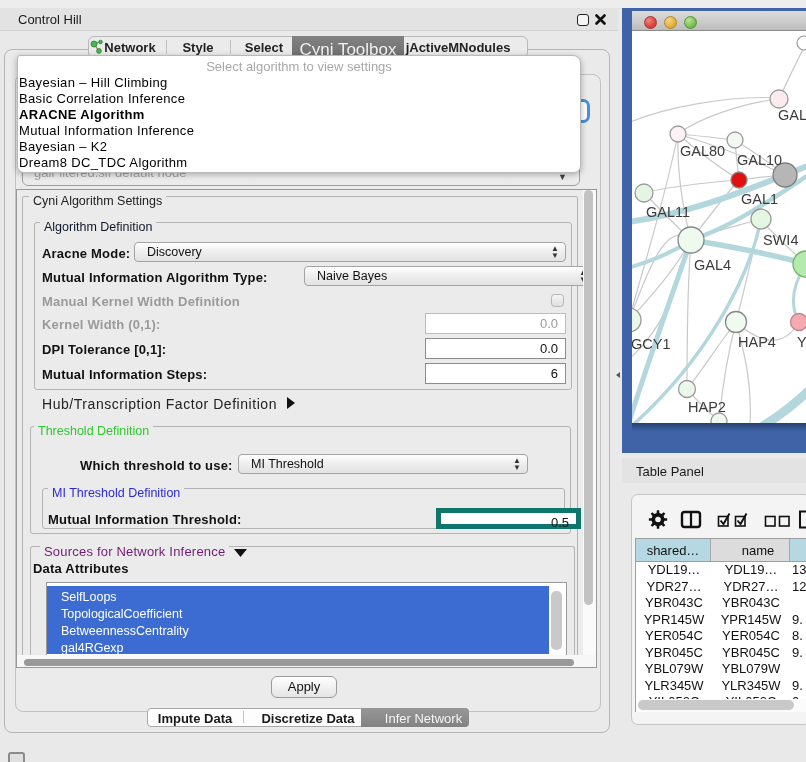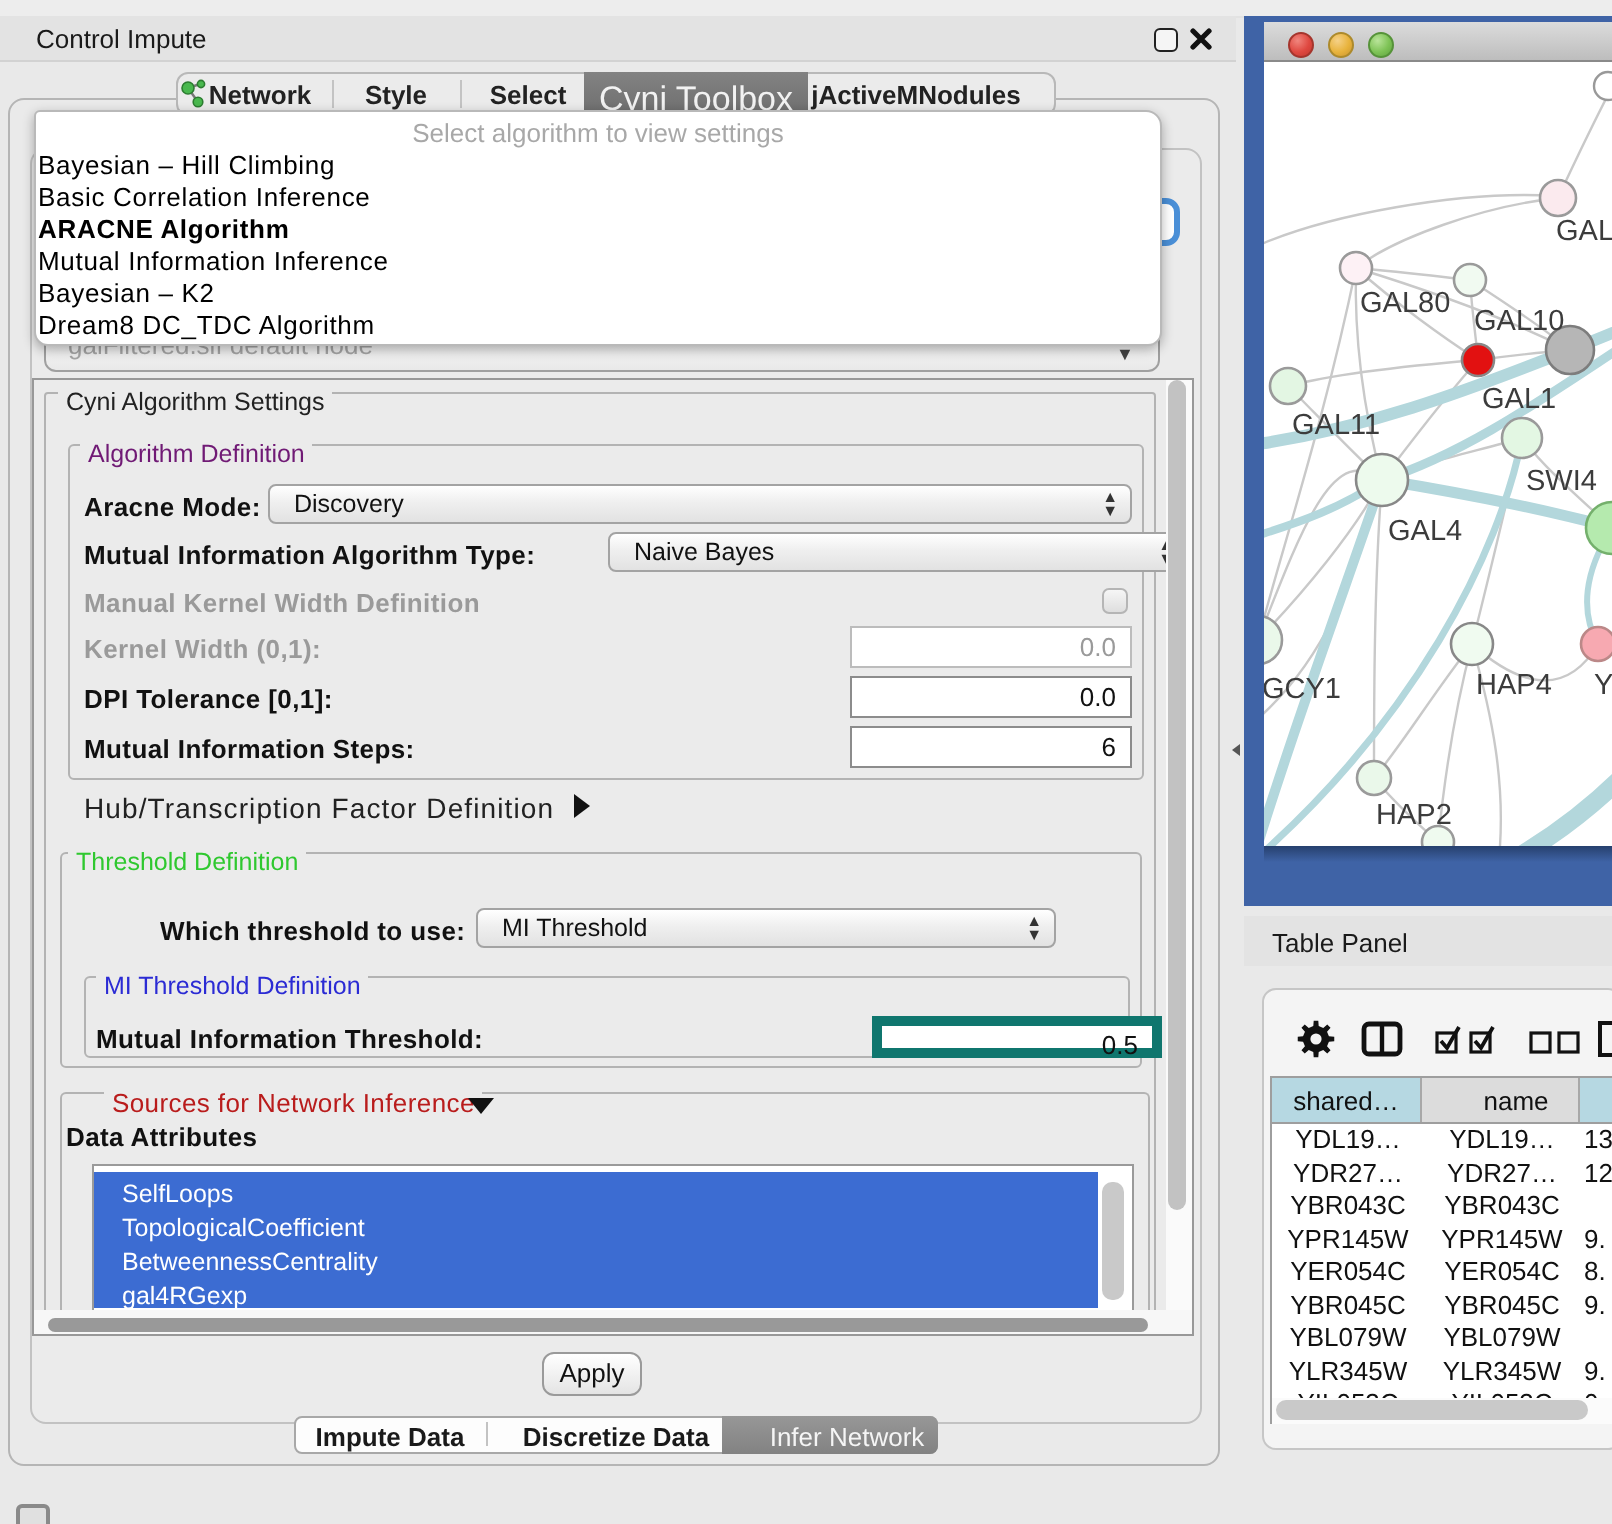--- a/index.html
+++ b/index.html
@@ -18,21 +18,21 @@
 .grp{position:absolute;border:1px solid #b3b3b3;border-radius:3px;box-sizing:border-box;}
 .gtitle{position:absolute;top:-8px;font-size:12.5px;background:#ebebeb;padding:0 4px;white-space:nowrap;}
 .sep{position:absolute;width:1px;background:#c3c3c3;}
 </style>
 </head>
 <body>
 
 <div class="ab" style="left:0;top:0;width:806px;height:8px;background:#ededed;border-bottom:1px solid #e2e2e2;"></div>
 
 <div class="ab" style="left:0;top:8px;width:618px;height:22px;background:#e3e3e3;border-bottom:1px solid #d2d2d2;"></div>
-<div class="ab" style="left:18px;top:12px;font-size:13px;color:#1a1a1a;">Control Impute</div>
+<div class="ab" style="left:18px;top:12px;font-size:13px;color:#1a1a1a;">Control Hill</div>
 <div class="ab" style="left:577px;top:14px;width:10px;height:10px;border:1.5px solid #222;border-radius:3px;background:#f5f5f5;"></div>
 <svg class="ab" style="left:595px;top:14px;" width="11" height="11" viewBox="0 0 11 11">
  <path d="M1.5 1.5 L9.5 9.5 M9.5 1.5 L1.5 9.5" stroke="#111" stroke-width="2.6" stroke-linecap="round"></path>
 </svg>
 
 <div class="ab" style="left:4px;top:49px;width:606px;height:684px;background:#eaeaea;border:1px solid #b5b5b5;border-radius:8px;box-sizing:border-box;"></div>
 <div class="ab" style="left:15px;top:74px;width:586px;height:638px;background:#ebebeb;border:1px solid #c2c2c2;border-radius:8px;box-sizing:border-box;"></div>
 
 <div class="ab" style="left:88px;top:36px;width:440px;height:22px;background:#ebebeb;border:1px solid #b8b8b8;border-radius:6px;box-sizing:border-box;"></div>
 <svg class="ab" style="left:89px;top:39px;" width="16" height="16" viewBox="0 0 16 16">
@@ -56,21 +56,21 @@
 <div class="ab" style="left:22px;top:160px;width:558px;height:26px;border:1px solid #a0a0a0;border-radius:6px;background:linear-gradient(#fff,#e9e9e9);box-sizing:border-box;"></div>
 <div class="ab" style="left:34px;top:165px;font-size:13px;color:#a6a6a6;">galFiltered.sif default node</div>
 <div class="ab" style="left:558px;top:165px;font-size:9px;line-height:8px;color:#444;text-align:center;">▲<br>▼</div>
 
 <div class="ab" style="left:16px;top:189px;width:581px;height:479px;border:1px solid #989898;background:#ebebeb;box-sizing:border-box;"></div>
 
 <div class="grp" style="left:22px;top:196px;width:556px;height:470px;border-radius:2px;"></div>
 <div class="gtitle" style="left:29px;top:194px;color:#222;">Cyni Algorithm Settings</div>
 
 <div class="grp" style="left:34px;top:222px;width:538px;height:168px;"></div>
-<div class="gtitle" style="left:40px;top:220px;color:#701a75;">Algorithm Definition</div>
+<div class="gtitle" style="left:40px;top:220px;color:#0f172a;">Algorithm Definition</div>
 
 <div class="lbl" style="left:42px;top:246px;">Aracne Mode:</div>
 <div class="combo" style="left:134px;top:242px;width:432px;">Discovery<span class="arr">▲<br>▼</span></div>
 
 <div class="lbl" style="left:42px;top:270px;">Mutual Information Algorithm Type:</div>
 <div class="combo" style="left:276px;top:266px;width:290px;margin-left:28px;">Naive Bayes<span class="arr">▲<br>▼</span></div>
 
 <div class="lblg" style="left:42px;top:294px;">Manual Kernel Width Definition</div>
 <div class="ab" style="left:551px;top:294px;width:13px;height:13px;border:1px solid #b5b5b5;border-radius:3.5px;background:linear-gradient(#f6f6f6,#dedede);box-sizing:border-box;"></div>
 
@@ -94,40 +94,40 @@
 <div class="lbl" style="left:80px;top:458px;">Which threshold to use:</div>
 <div class="combo" style="left:238px;top:454px;width:290px;">MI Threshold<span class="arr">▲<br>▼</span></div>
 
 <div class="grp" style="left:42px;top:488px;width:523px;height:41px;"></div>
 <div class="gtitle" style="left:48px;top:486px;color:#2b2bd4;">MI Threshold Definition</div>
 
 <div class="lbl" style="left:48px;top:512px;">Mutual Information Threshold:</div>
 <div class="tf" style="left:436px;top:508px;width:145px;border:5px solid #0f766e;">0.5</div>
 
 <div class="grp" style="left:30px;top:546px;width:545px;height:120px;border-bottom:none;"></div>
-<div class="gtitle" style="left:40px;top:544px;color:#b91c1c;font-size:13px;letter-spacing:0.2px;margin-left:12px;">Sources for Network Inference</div>
+<div class="gtitle" style="left:40px;top:544px;color:#701a75;font-size:13px;letter-spacing:0.2px;">Sources for Network Inference</div>
 <svg class="ab" style="left:234px;top:548px;" width="13" height="10" viewBox="0 0 13 10">
     <path d="M0 1 L13 1 L6.5 9 Z" fill="#111"></path>
   </svg>
 <div class="lbl" style="left:33px;top:561px;">Data Attributes</div>
 
 <div class="ab" style="left:46px;top:582px;width:521px;height:74px;background:#fff;border:1px solid #9a9a9a;box-sizing:border-box;"></div>
 <div class="ab" style="left:47px;top:586px;width:502px;height:68px;background:#3c6cd2;"></div>
 <div class="ab" style="left:61px;top:590px;font-size:12.5px;color:#fff;">SelfLoops</div>
 <div class="ab" style="left:61px;top:607px;font-size:12.5px;color:#fff;">TopologicalCoefficient</div>
 <div class="ab" style="left:61px;top:624px;font-size:12.5px;color:#fff;">BetweennessCentrality</div>
 <div class="ab" style="left:61px;top:641px;font-size:12.5px;color:#fff;">gal4RGexp</div>
 <div class="ab" style="left:551px;top:591px;width:11px;height:59px;background:#c9c9c9;border-radius:5px;"></div>
 
 <div class="ab" style="left:583px;top:190px;width:13px;height:477px;background:#fafafa;"></div>
 <div class="ab" style="left:584px;top:190px;width:9px;height:415px;background:#c2c2c2;border-radius:4.5px;"></div>
 <div class="ab" style="left:17px;top:655px;width:579px;height:12px;background:#f7f7f7;"></div>
 <div class="ab" style="left:24px;top:659px;width:550px;height:7px;background:#999;border-radius:3.5px;"></div>
 
-<div class="ab" style="left:271px;top:676px;width:50px;height:22px;border:1px solid #9a9a9a;border-radius:6px;background:linear-gradient(#fff,#e4e4e4);box-sizing:border-box;text-align:center;font-size:13px;color:#111;line-height:20px;">Apply</div>
+<div class="ab" style="left:271px;top:676px;width:66px;height:22px;border:1px solid #9a9a9a;border-radius:6px;background:linear-gradient(#fff,#e4e4e4);box-sizing:border-box;text-align:center;font-size:13px;color:#111;line-height:20px;">Apply</div>
 
 <div class="ab" style="left:147px;top:708px;width:322px;height:19px;background:#fdfdfd;border:1px solid #a8a8a8;border-radius:4px;box-sizing:border-box;"></div>
 <div class="ab" style="left:147px;top:711px;width:96px;text-align:center;font-size:13px;font-weight:bold;color:#1a1a1a;">Impute Data</div>
 <div class="sep" style="left:243px;top:711px;height:12px;"></div>
 <div class="ab" style="left:243px;top:711px;width:130px;text-align:center;font-size:13px;font-weight:bold;color:#1a1a1a;">Discretize Data</div>
 <div class="ab" style="left:361px;top:708px;width:108px;height:19px;background:linear-gradient(#979797,#828282);border-radius:0 4px 4px 0;"></div>
 <div class="ab" style="left:361px;top:711px;width:125px;text-align:center;font-size:13px;color:#f5f5f5;">Infer Network</div>
 
 <div class="ab" style="left:616px;top:372px;width:0;height:0;border-top:3.5px solid transparent;border-bottom:3.5px solid transparent;border-right:4.5px solid #555;"></div>
 

